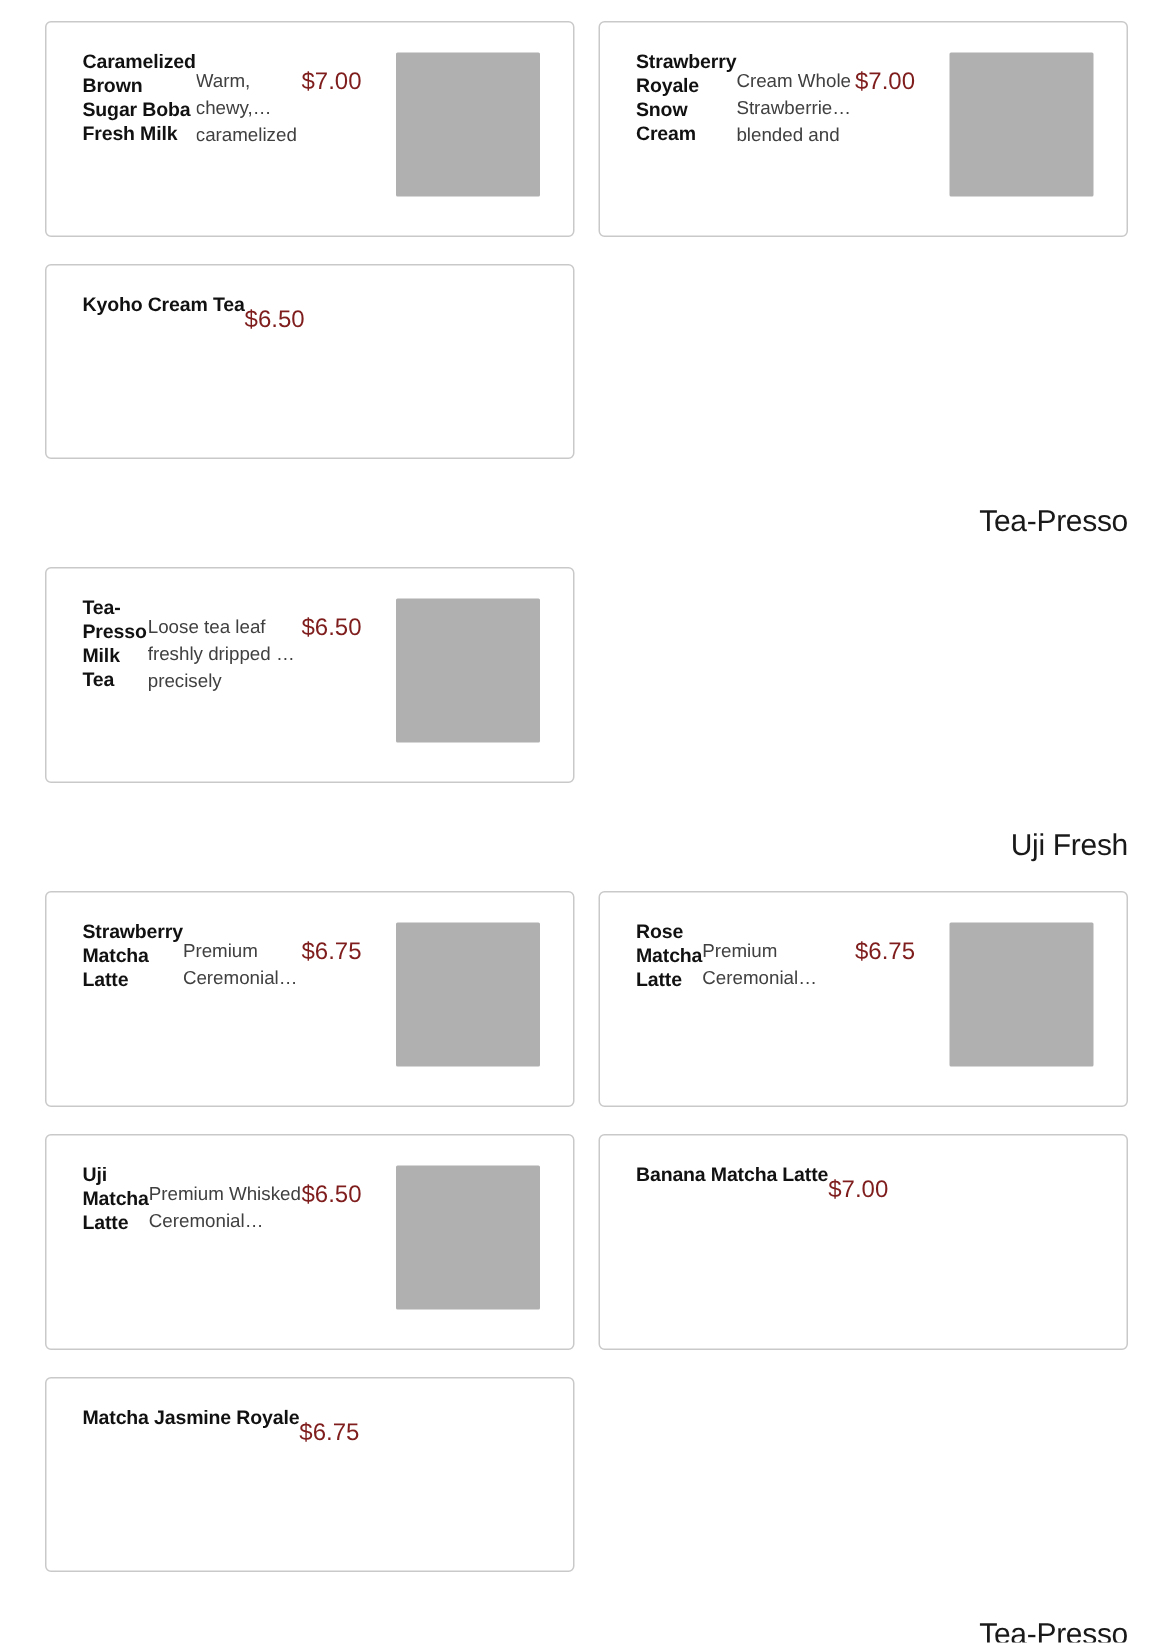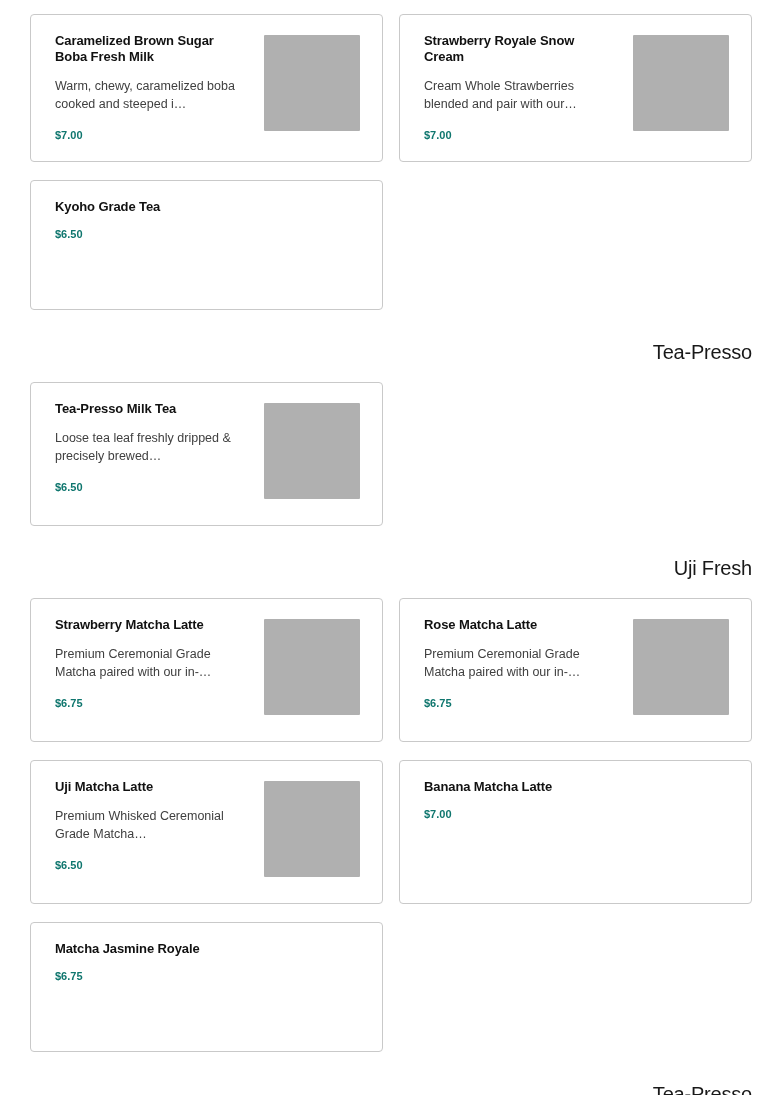--- a/index.html
+++ b/index.html
@@ -49,21 +49,21 @@
     justify-content: space-between;
     align-items: flex-start;
     position: relative;
   }
 
   .menu-card.has-image { min-height: 144px; }
   .menu-card.no-image  { min-height: 130px; }
 
   .card-text {
     display: flex;
-    flex-direction: column;
+    flex-direction: row;
     flex: 1 1 auto;
     min-width: 0;
     padding-right: 23px;
   }
 
   .card-title {
     font-size: 13px;
     font-weight: bold;
     color: #111111;
     line-height: 16px;
@@ -78,23 +78,23 @@
     line-height: 18px;
     margin-top: 12px;
     max-width: 195px;
     display: -webkit-box;
     -webkit-line-clamp: 2;
     -webkit-box-orient: vertical;
     overflow: hidden;
   }
 
   .card-price {
-    font-size: 11px;
-    font-weight: 700;
-    color: #0f766e;
+    font-size: 16px;
+    font-weight: 400;
+    color: #7f1d1d;
     line-height: 16px;
     margin-top: 14px;
   }
 
   .menu-card.no-image .card-price { margin-top: 11px; }
 
   .card-status {
     font-size: 12px;
     font-weight: 400;
     line-height: 16px;
@@ -128,21 +128,21 @@
           <div class="menu-card has-image">
             <div class="card-text">
               <div class="card-title">Strawberry Royale Snow Cream</div>
               <div class="card-desc">Cream Whole Strawberries blended and pair with our…</div>
               <div class="card-price">$7.00</div>
             </div>
             <div class="card-thumb"></div>
           </div>
           <div class="menu-card no-image">
             <div class="card-text">
-              <div class="card-title">Kyoho Grade Tea</div>
+              <div class="card-title">Kyoho Cream Tea</div>
               <div class="card-price">$6.50</div>
             </div>
           </div>
         </div>
       </div>
       <div class="section">
         <div class="section-heading">Tea-Presso</div>
         <div class="card-grid">
           <div class="menu-card has-image">
             <div class="card-text">

